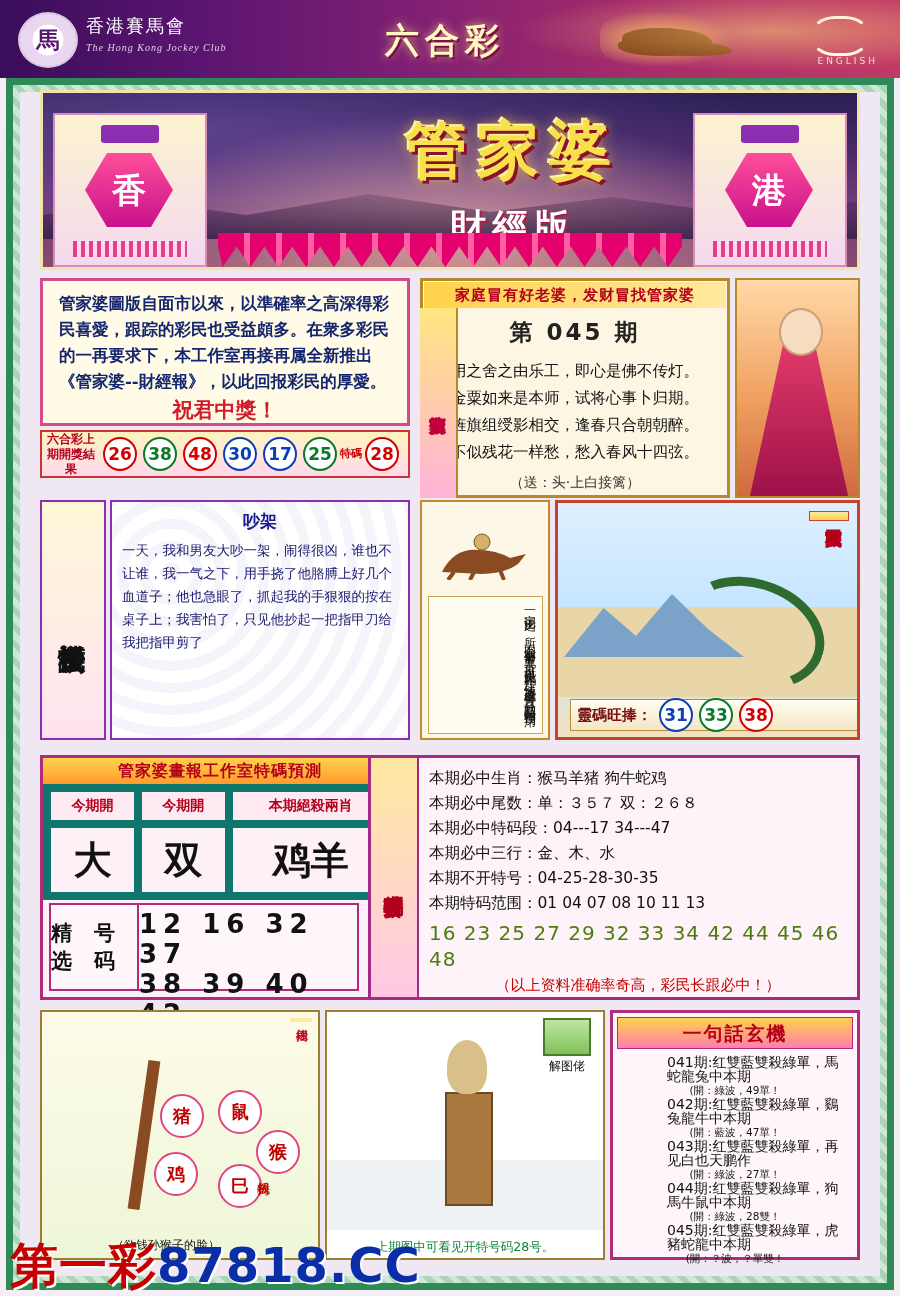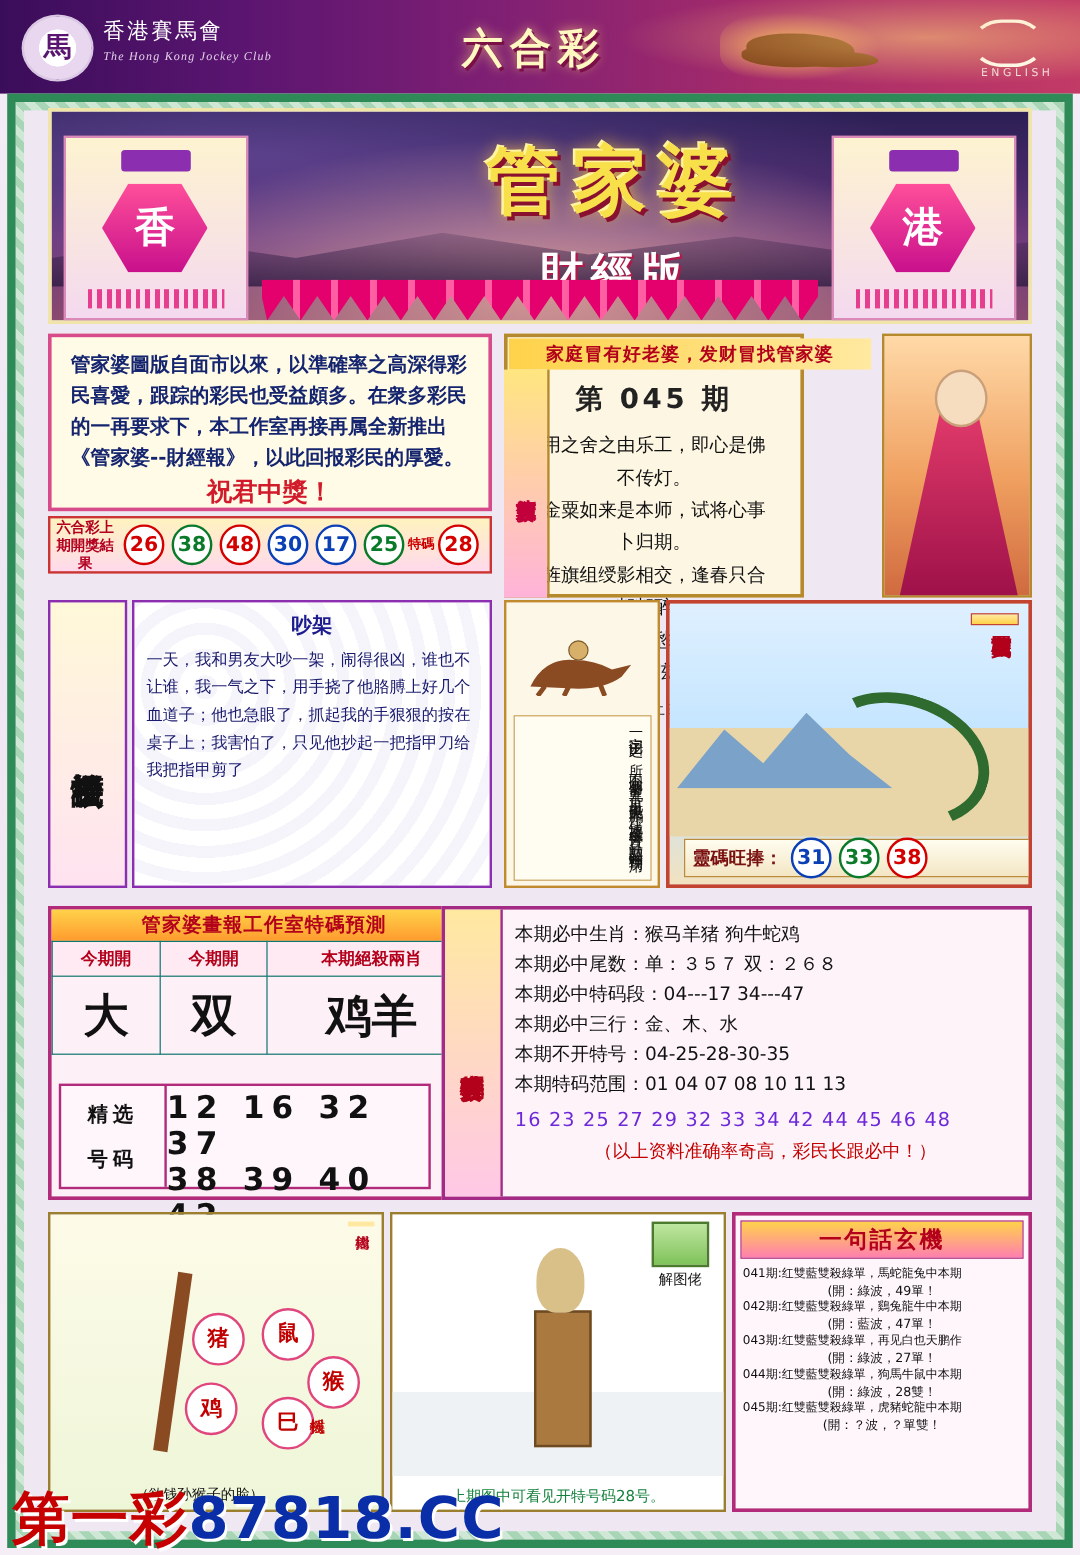--- a/index.html
+++ b/index.html
@@ -147,21 +147,21 @@
     width:30px;height:30px;border-radius:50%;border:2px solid #c00;
     display:inline-flex;align-items:center;justify-content:center;
     font-size:17px;font-weight:bold;color:#1b1b8f;background:#fff;margin:0 3px;
   }
   .ball.red{color:#d40000;border-color:#d40000;}
   .ball.blue{color:#0b3fb5;border-color:#0b3fb5;}
   .ball.green{color:#0a7a2a;border-color:#0a7a2a;}
   .sp-label{font-size:11px;color:#c00;font-weight:bold;line-height:12px;width:22px;text-align:center;}
   
   .poembox{
-    left:420px;top:278px;width:250px;height:220px;
+    left:420px;top:278px;width:310px;height:220px;
     background:#fdf6e3;border:3px solid #b5892c;padding:6px 25px;
   }
   .poem-banner{
     position:absolute;left:424px;top:282px;width:302px;height:26px;
     background:linear-gradient(90deg,#ffd24a,#ffe9a0);
     font-size:15px;font-weight:bold;color:#b3001b;line-height:26px;text-align:center;letter-spacing:1px;
   }
   .issue{margin-top:30px;text-align:center;font-size:23px;font-weight:bold;color:#222;letter-spacing:3px;}
   .poem-lines{margin-top:10px;font-size:15.5px;line-height:27px;color:#111;text-align:center;}
   .poem-note{margin-top:8px;text-align:center;font-size:14px;color:#333;}
@@ -250,47 +250,47 @@
   
   .predict{
     left:40px;top:755px;width:360px;height:245px;
     background:#fdf0f6;border:3px solid #b22a7a;
   }
   .predict .ptitle{
     height:26px;background:linear-gradient(180deg,#ffd24a,#ff9b2e);
     color:#b3001b;font-size:16px;font-weight:bold;text-align:center;line-height:26px;letter-spacing:1px;
   }
   table.ptab{width:100%;border-collapse:collapse;}
-  table.ptab th,table.ptab td{border:1px solid #0f766e;text-align:center;}
+  table.ptab th,table.ptab td{border:8px solid #0f766e;text-align:center;}
   table.ptab th{background:#ffe9f3;color:#b3001b;font-size:14px;height:26px;}
   table.ptab td{height:62px;font-size:38px;font-weight:bold;color:#111;}
   .picked{
     position:absolute;left:6px;bottom:6px;width:306px;height:84px;
     border:2px solid #b22a7a;background:#fff6fb;display:flex;
   }
   .picked .lab{
-    width:86px;font-size:17px;font-weight:bold;color:#111;
-    display:flex;flex-direction:column;align-items:center;justify-content:space-around;
+    width:86px;font-size:21px;font-weight:bold;color:#111;
+    display:flex;flex-direction:row;align-items:center;justify-content:space-around;
     border-right:2px solid #b22a7a;padding:4px 0;letter-spacing:4px;
   }
   .picked .nums{flex:1;font-size:26px;font-weight:bold;color:#111;
     display:flex;flex-direction:column;justify-content:space-around;align-items:center;padding:4px 0;letter-spacing:6px;}
   
   .truth{
     left:368px;top:755px;width:492px;height:245px;
     background:#fdf3f8;border:3px solid #a32b86;display:flex;
   }
   .truth .side{
     width:46px;background:linear-gradient(180deg,#ffe9a0,#ffc8e6);
     color:#b3001b;font-size:20px;font-weight:bold;writing-mode:vertical-rl;
     text-align:center;line-height:46px;border-right:2px solid #a32b86;padding-top:4px;
   }
   .truth .body{flex:1;padding:8px 10px;}
   .truth .line{font-size:15.5px;line-height:25px;color:#111;}
-  .truth .nums{font-size:16px;line-height:26px;color:#6d28d9;margin-top:4px;letter-spacing:1px;}
+  .truth .nums{font-size:20px;line-height:26px;color:#4d7c0f;margin-top:4px;letter-spacing:1px;}
   .truth .foot{font-size:15px;color:#c20000;text-align:center;margin-top:4px;}
   
   .pic1{
     left:40px;top:1010px;width:280px;height:250px;
     background:linear-gradient(180deg,#fdfbe8,#eef6d8);border:2px solid #9b7f2e;overflow:hidden;
   }
   .branch{
     position:absolute;left:96px;top:48px;width:12px;height:150px;background:#8a4a22;transform:rotate(8deg);
   }
   .bub{
@@ -317,21 +317,21 @@
   .oneword{
     left:610px;top:1010px;width:250px;height:250px;
     background:#fff6fb;border:3px solid #b22a7a;
   }
   .oneword .t{
     height:30px;margin:4px;background:linear-gradient(180deg,#ffd24a,#ff7fb0);
     color:#b3001b;font-size:19px;font-weight:bold;text-align:center;line-height:30px;letter-spacing:2px;
     border:1px solid #b22a7a;
   }
   .oneword .list{padding:2px 6px;}
-  .ow-row{font-size:10px;line-height:14px;color:#111;}
+  .ow-row{font-size:14px;line-height:14px;color:#111;margin-left:48px;}
   .ow-res{font-size:10.5px;line-height:14px;color:#111;text-align:center;}
   
   .wm{
     position:absolute;left:10px;bottom:6px;width:880px;height:56px;
     font-size:48px;font-weight:bold;letter-spacing:1px;
     color:#c60000;text-shadow:2px 2px 0 #fff;
     font-family:"DejaVu Sans",sans-serif;
   }
   .wm .blue{color:#0a2ea8;}
 </style>

